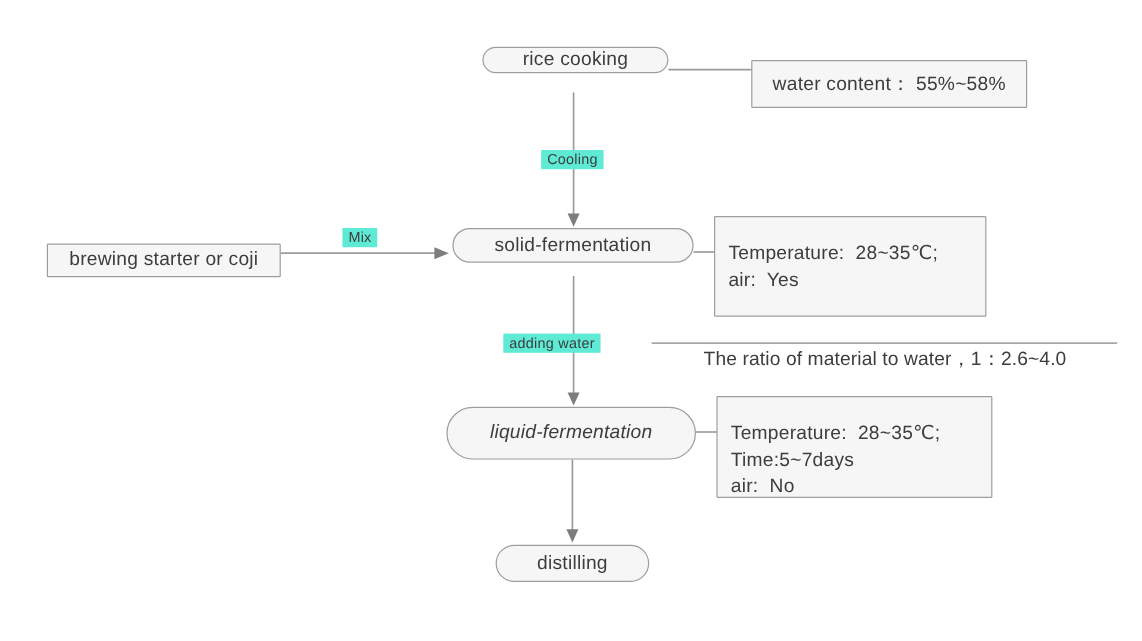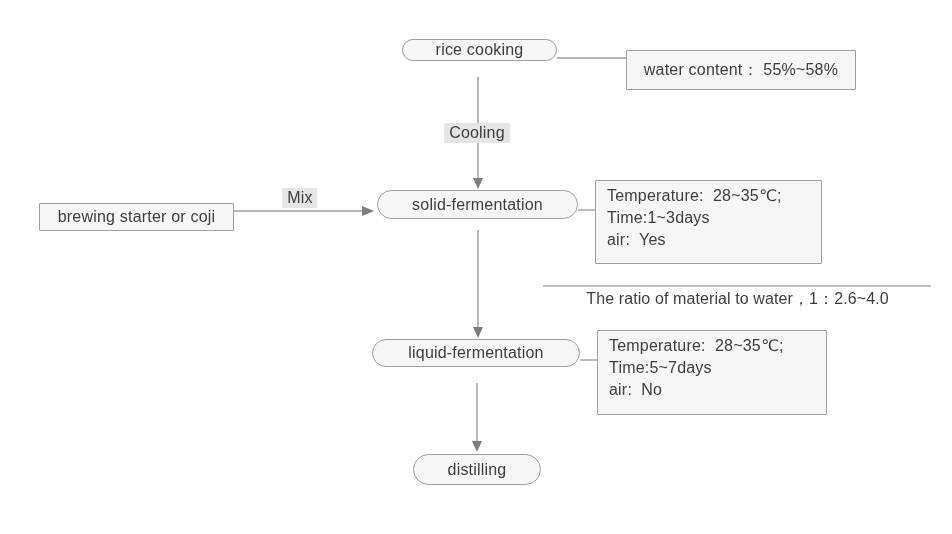--- a/index.html
+++ b/index.html
@@ -34,33 +34,33 @@
     letter-spacing: 0.2px;
     z-index: 2;
     white-space: pre;
   }
   .pill { border-radius: 999px; }
   .rect { border-radius: 1px; margin-top: 12px; }
   .cond {
     align-items: flex-start;
     justify-content: flex-start;
     flex-direction: column;
-    padding: 4px 10px 0 11px;
+    padding: 20px 10px 0 11px;
   }
   .cond-line {
     display: block;
     line-height: 22px;
     white-space: pre;
   }
   .edge-label {
     position: absolute;
     transform: translate(-50%, -50%);
-    background: #e5e5e5;
+    background: #5eead4;
     padding: 1px 5px;
-    font-size: 16px;
+    font-size: 12px;
     letter-spacing: 0.2px;
     z-index: 3;
     white-space: pre;
   }
   .note {
     position: absolute;
     left: 543px;
     top: 261px;
     width: 389px;
     text-align: center;
@@ -110,38 +110,38 @@
   <div class="node rect" style="left:39px; top:191px; width:195px; height:28px;">
     <span>brewing starter or coji</span>
   </div>
 
   <div class="node pill" style="left:377px; top:190px; width:201px; height:29px;">
     <span>solid-fermentation</span>
   </div>
 
   <div class="node rect cond" style="left:595px; top:168px; width:227px; height:84px;">
     <span class="cond-line">Temperature:  28~35℃;</span>
-    <span class="cond-line">Time:1~3days</span>
     <span class="cond-line">air:  Yes</span>
   </div>
 
-  <div class="node pill" style="left:372px; top:339px; width:208px; height:28px;">
+  <div class="node pill" style="left:372px; top:339px; width:208px; height:44px;font-style:italic;">
     <span>liquid-fermentation</span>
   </div>
 
   <div class="node rect cond" style="left:597px; top:318px; width:230px; height:85px;">
     <span class="cond-line">Temperature:  28~35℃;</span>
     <span class="cond-line">Time:5~7days</span>
     <span class="cond-line">air:  No</span>
   </div>
 
   <div class="node pill" style="left:413px; top:454px; width:128px; height:31px;">
     <span>distilling</span>
   </div>
 
   <div class="edge-label" style="left:477px; top:133px;">Cooling</div>
 
   <div class="edge-label" style="left:300px; top:198px;">Mix</div>
 
+  <div class="edge-label" style="left:460px; top:286px;">adding water</div>
 
   <div class="note">The ratio of material to water，1：2.6~4.0</div>
 
 </div>
 
 </body></html>

